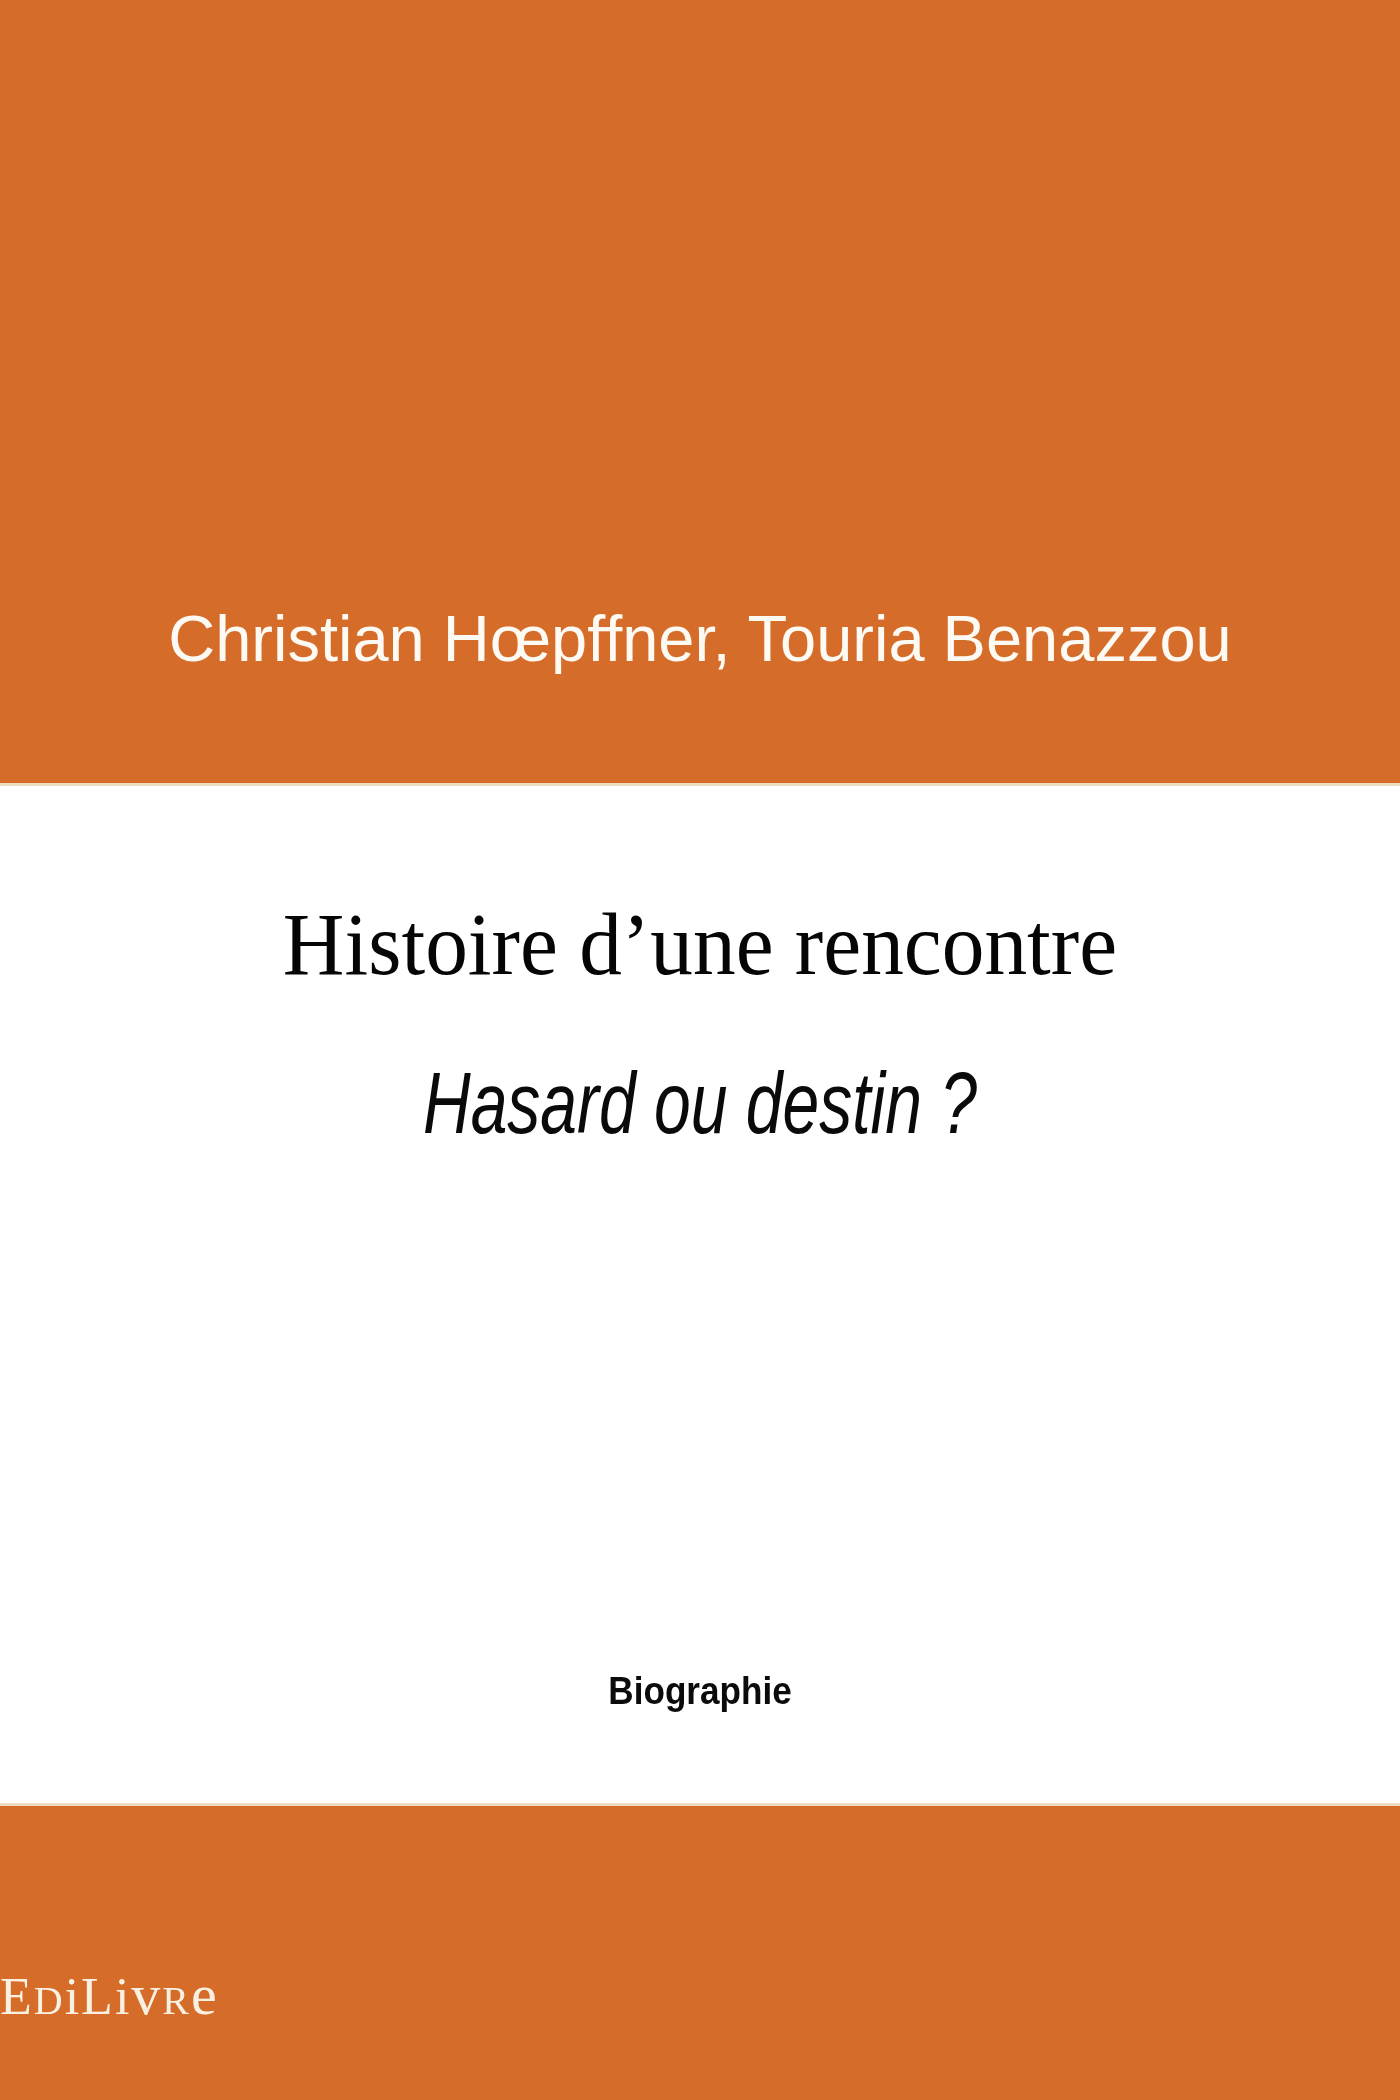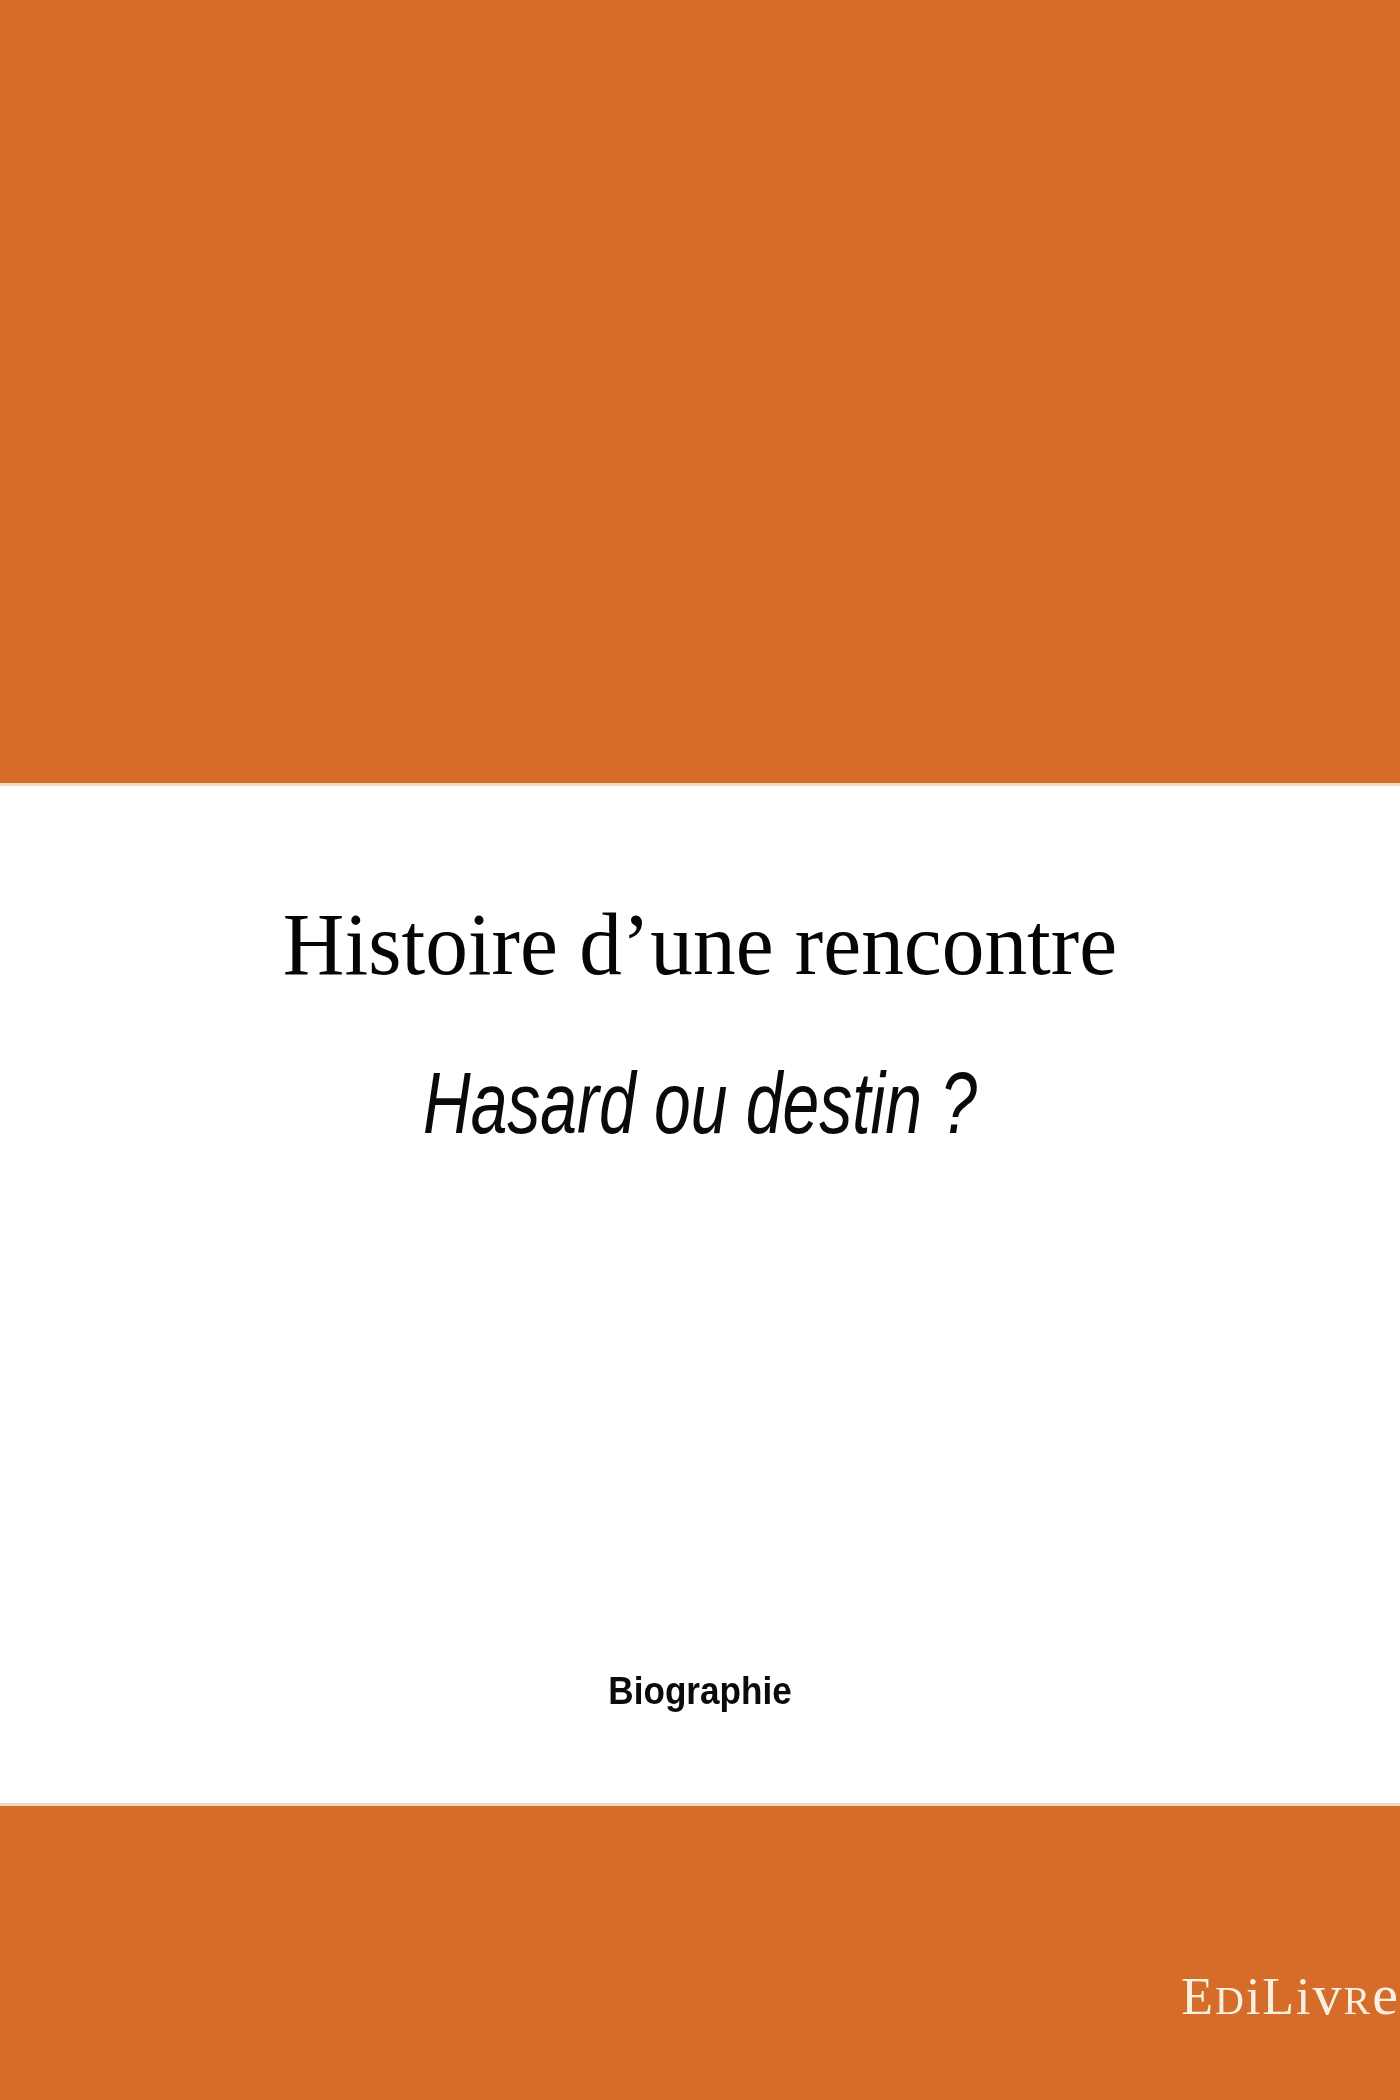--- a/index.html
+++ b/index.html
@@ -95,21 +95,21 @@
     font-weight: 700;
     line-height: 1;
     color: #0b0b0b;
     transform: scaleX(0.9);
     transform-origin: 50% 50%;
   }
   .publisher-logo {
     position: absolute;
     left: 0; top: 1966px;
     width: 100%;
-    text-align: right;
+    text-align: left;
     font-family: "Liberation Serif", serif;
     line-height: 1;
     color: #f8f1e2;
     letter-spacing: 2px;
     white-space: nowrap;
   }
   .publisher-logo .lt-big   { font-size: 52px; }  
   .publisher-logo .lt-cap   { font-size: 40px; }  
   .publisher-logo .lt-i     { font-size: 52px; }  
   .publisher-logo .lt-low   { font-size: 58px; }  
@@ -118,20 +118,21 @@
 <body>
 
 <div class="page">
 
   <div class="band-top"></div>
   <div class="divider-top"></div>
   <div class="band-middle"></div>
   <div class="divider-bottom"></div>
   <div class="band-bottom"></div>
 
+  <div class="author-line">Christian Hœpffner, Touria Benazzou</div>
 
   <div class="book-title">Histoire d’une rencontre</div>
 
   <div class="book-subtitle">Hasard ou destin ?</div>
 
   <div class="genre-label">Biographie</div>
 
   <div class="publisher-logo">
     <span class="lt-big">E</span><span class="lt-cap">D</span><span class="lt-i">i</span><span class="lt-big">L</span><span class="lt-i">i</span><span class="lt-low">v</span><span class="lt-cap">R</span><span class="lt-low">e</span>
   </div>

